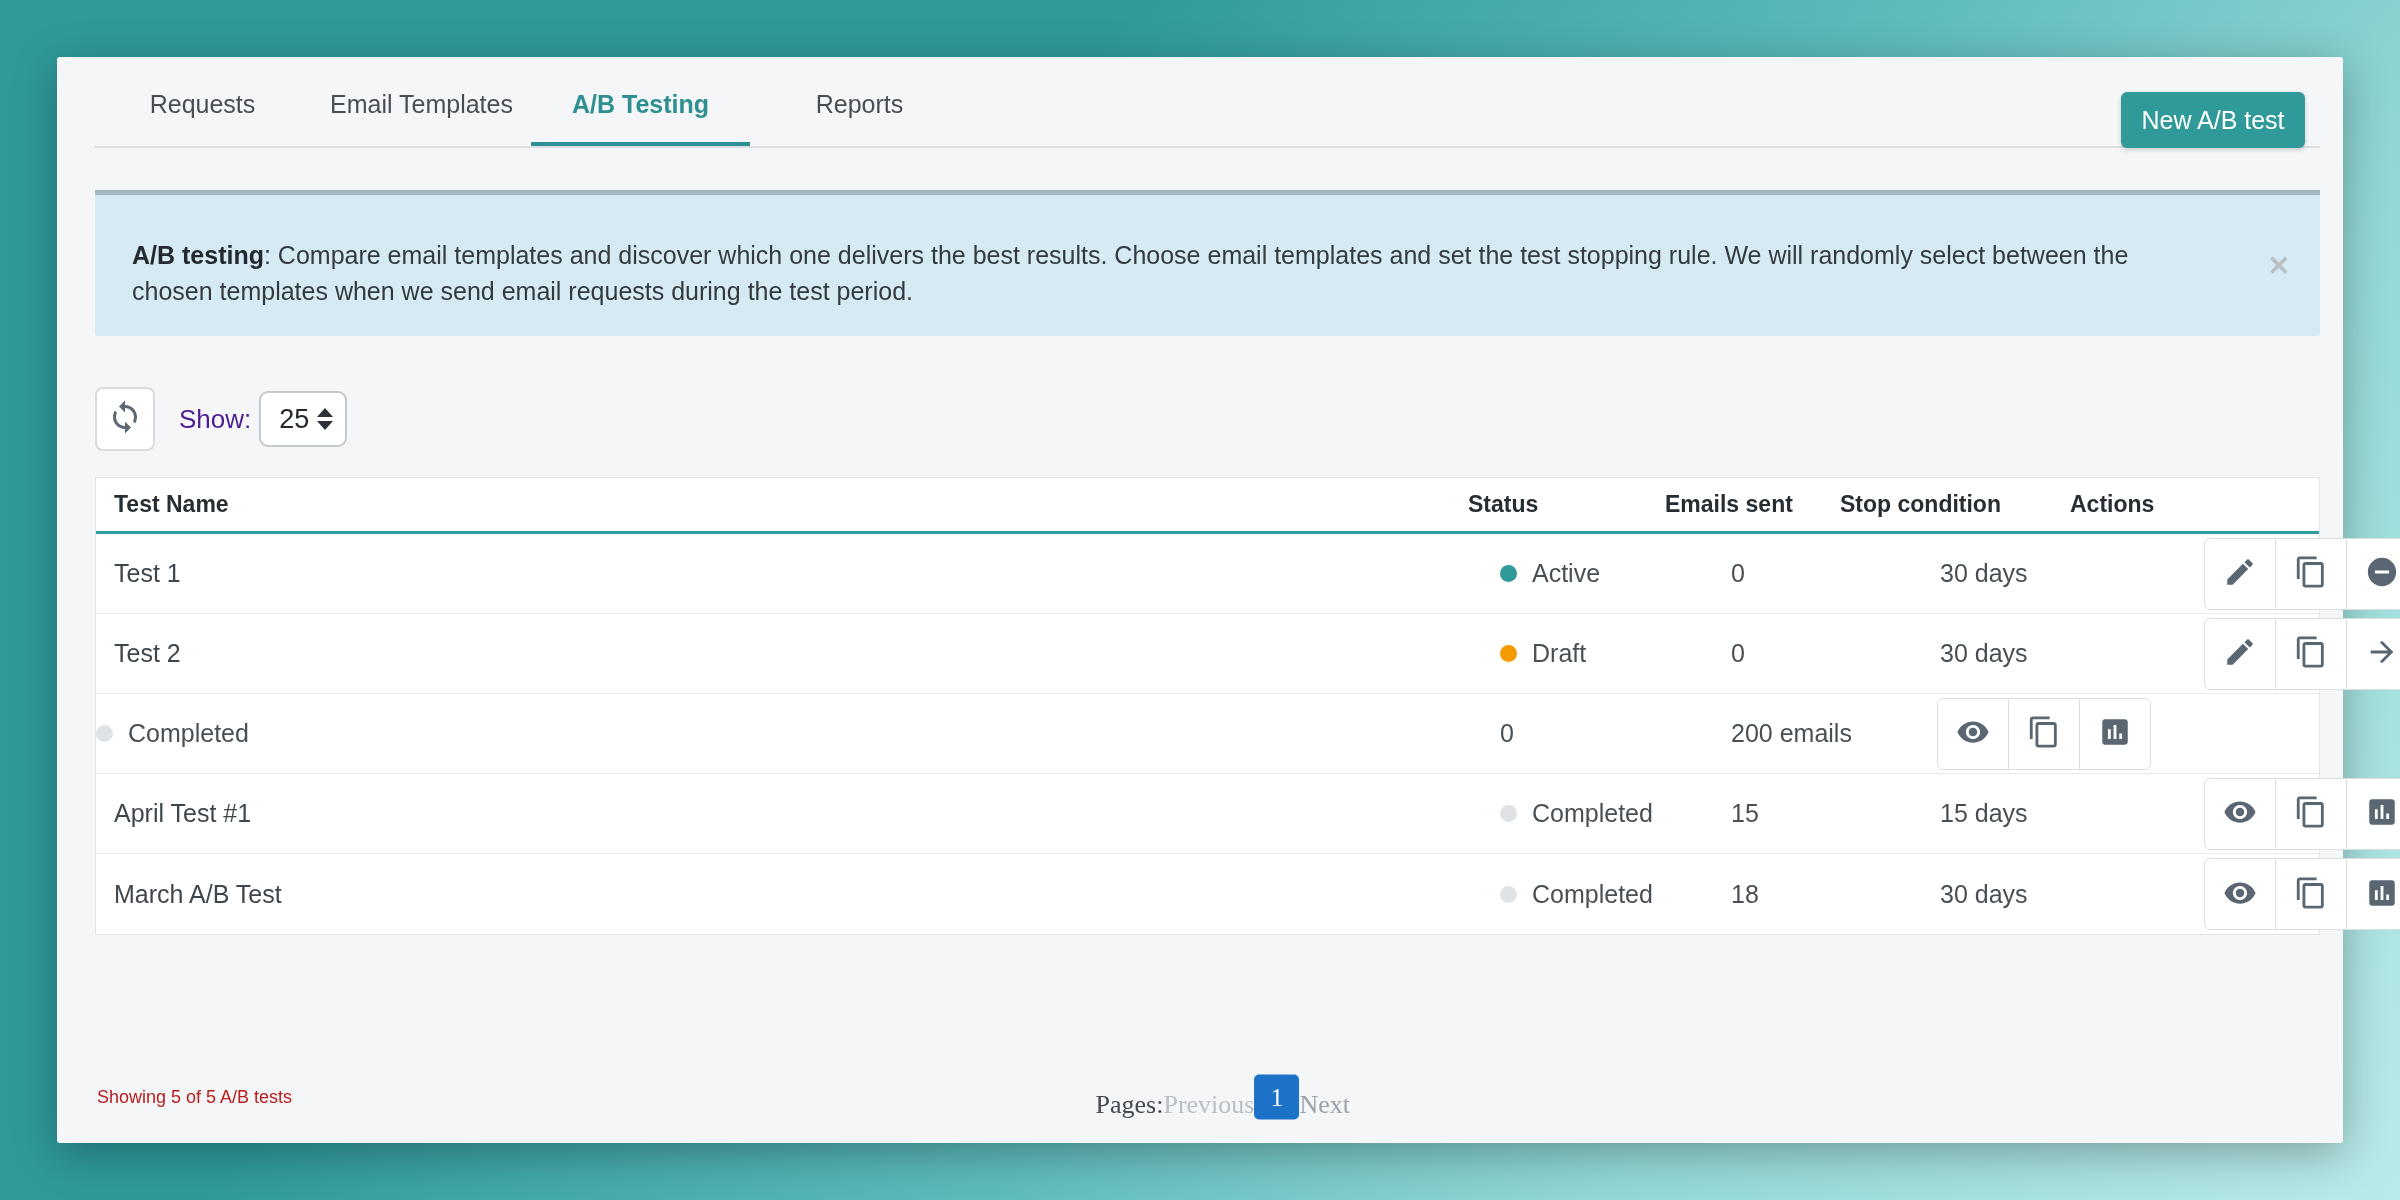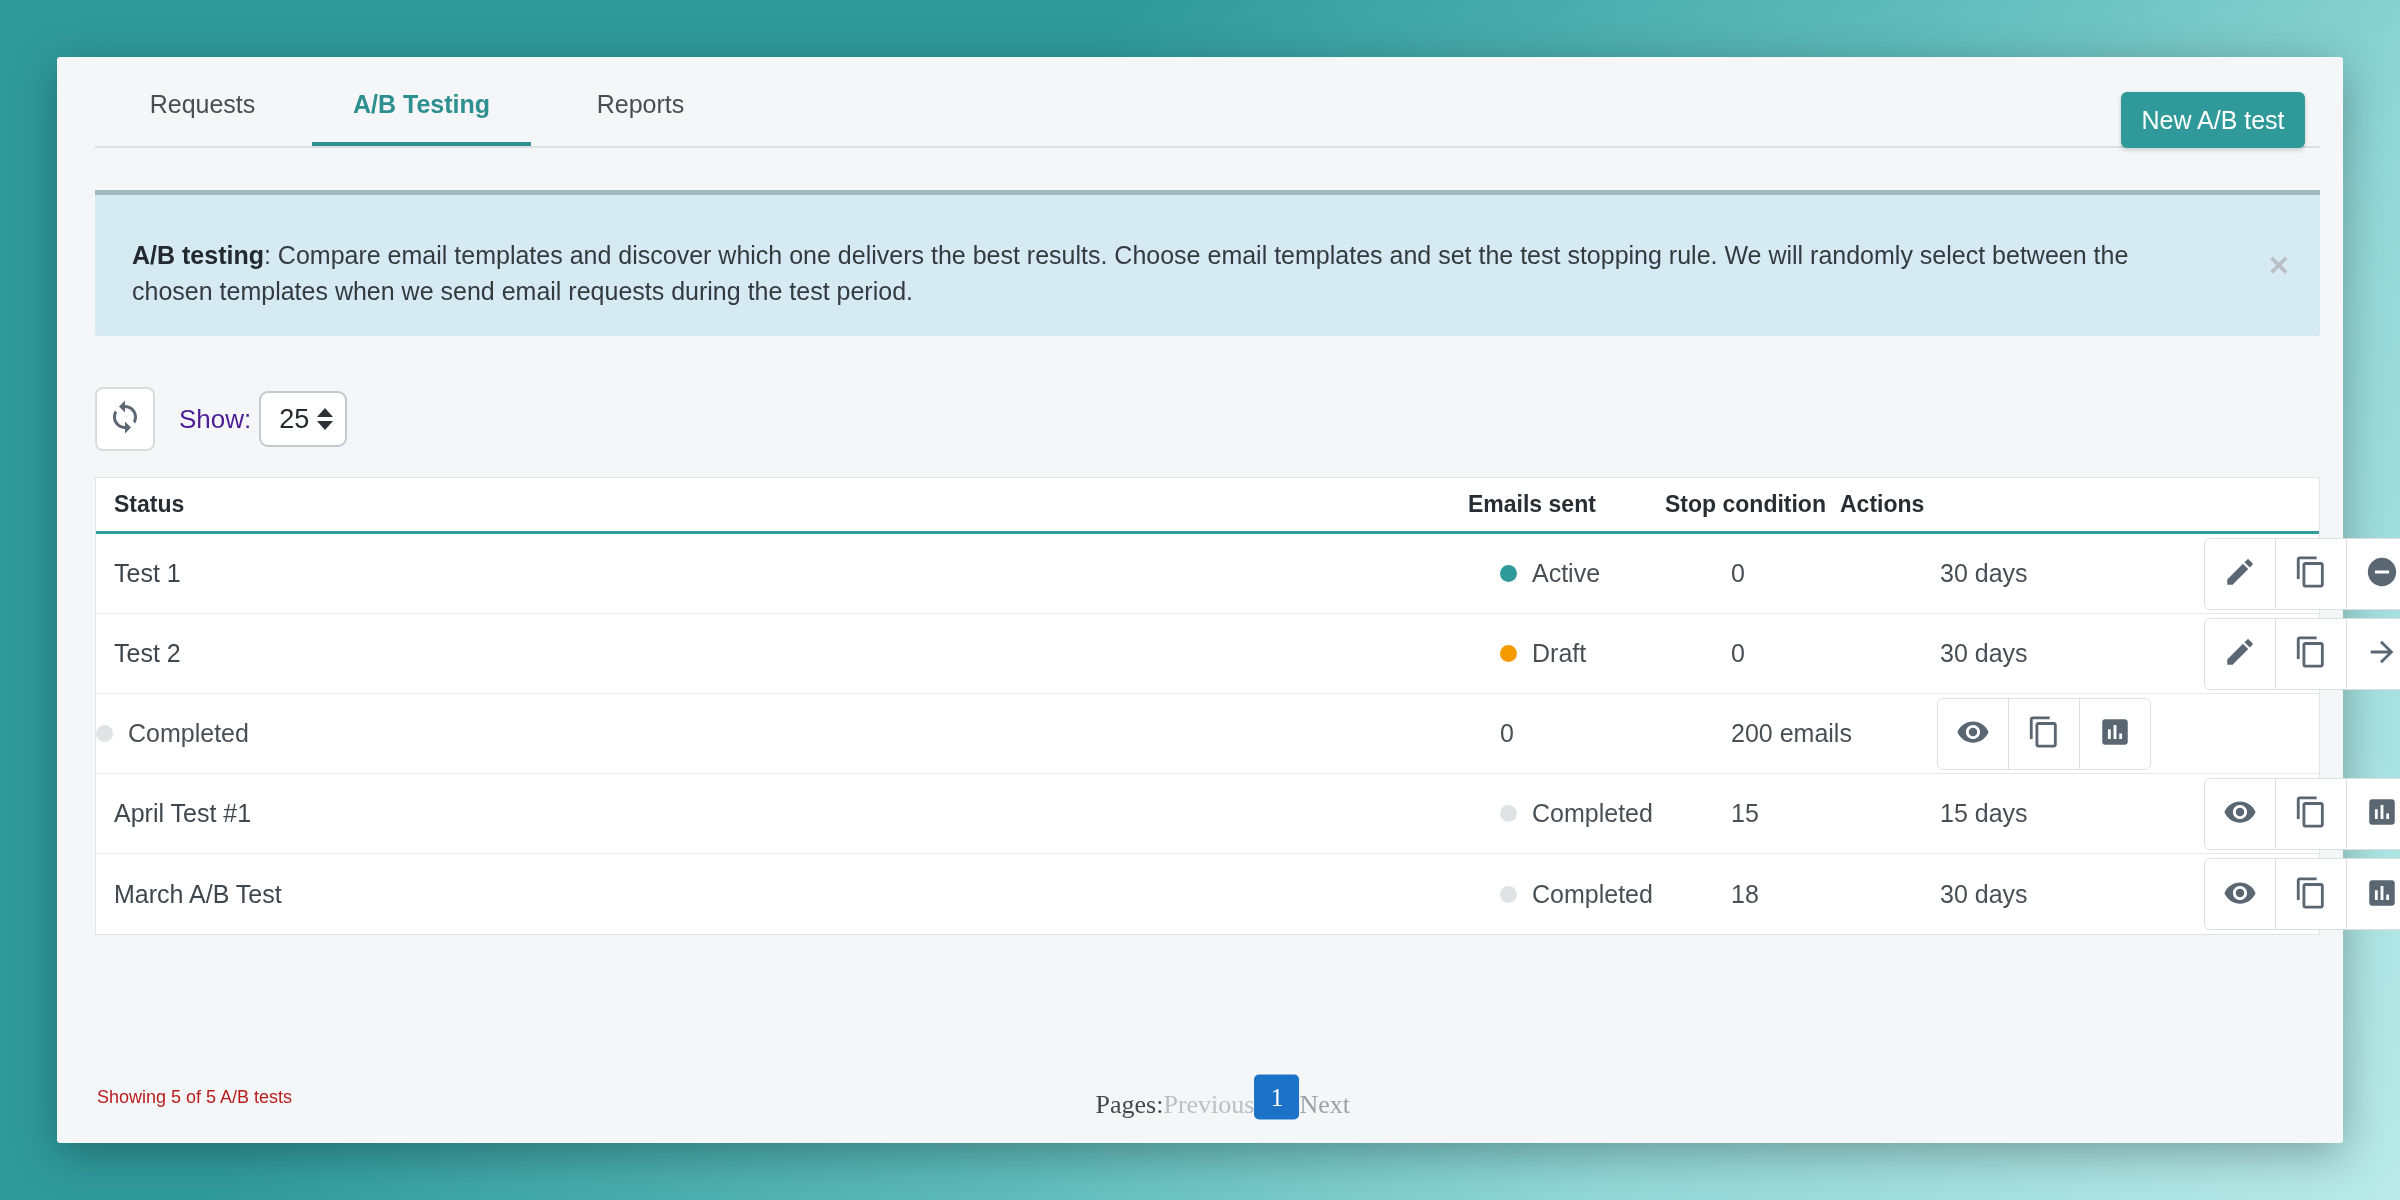--- a/index.html
+++ b/index.html
@@ -105,20 +105,21 @@
     font-size: 25px; display: flex; align-items: center; justify-content: center; cursor: pointer;
   }
 </style>
 </head>
 <body>
 
 <div class="card">
 
   <div class="tab-bar">
       <div class="tab"><span>Requests</span></div>
+      <div class="tab"><span>Email Templates</span></div>
       <div class="tab active"><span>A/B Testing</span></div>
       <div class="tab"><span>Reports</span></div>
     </div>
   <div class="tab-divider"></div>
 
   <button class="new-test-btn">New A/B test</button>
 
   <div class="banner">
     <span><b>A/B testing</b><span>: Compare email templates and discover which one delivers the best results. Choose email templates and set the test stopping rule. We will randomly select between the chosen templates when we send email requests during the test period.</span></span>
     <span class="banner-close">✕</span>
@@ -137,20 +138,21 @@
       <span class="per-page-value">25</span>
       <span class="spinner">
         <span class="spin-up"></span>
           <span class="spin-down"></span>
       </span>
     </div>
   </div>
 
   <div class="test-table">
     <div class="thead">
+      <div>Test Name</div>
       <div>Status</div>
       <div>Emails sent</div>
       <div>Stop condition</div>
       <div>Actions</div>
     </div>
     <div id="table-body">
         <div class="trow">
     <div class="cell-name">Test 1</div>
     <div class="cell-status">
       <span class="status-dot" style="background: rgb(47, 154, 153);"></span>

